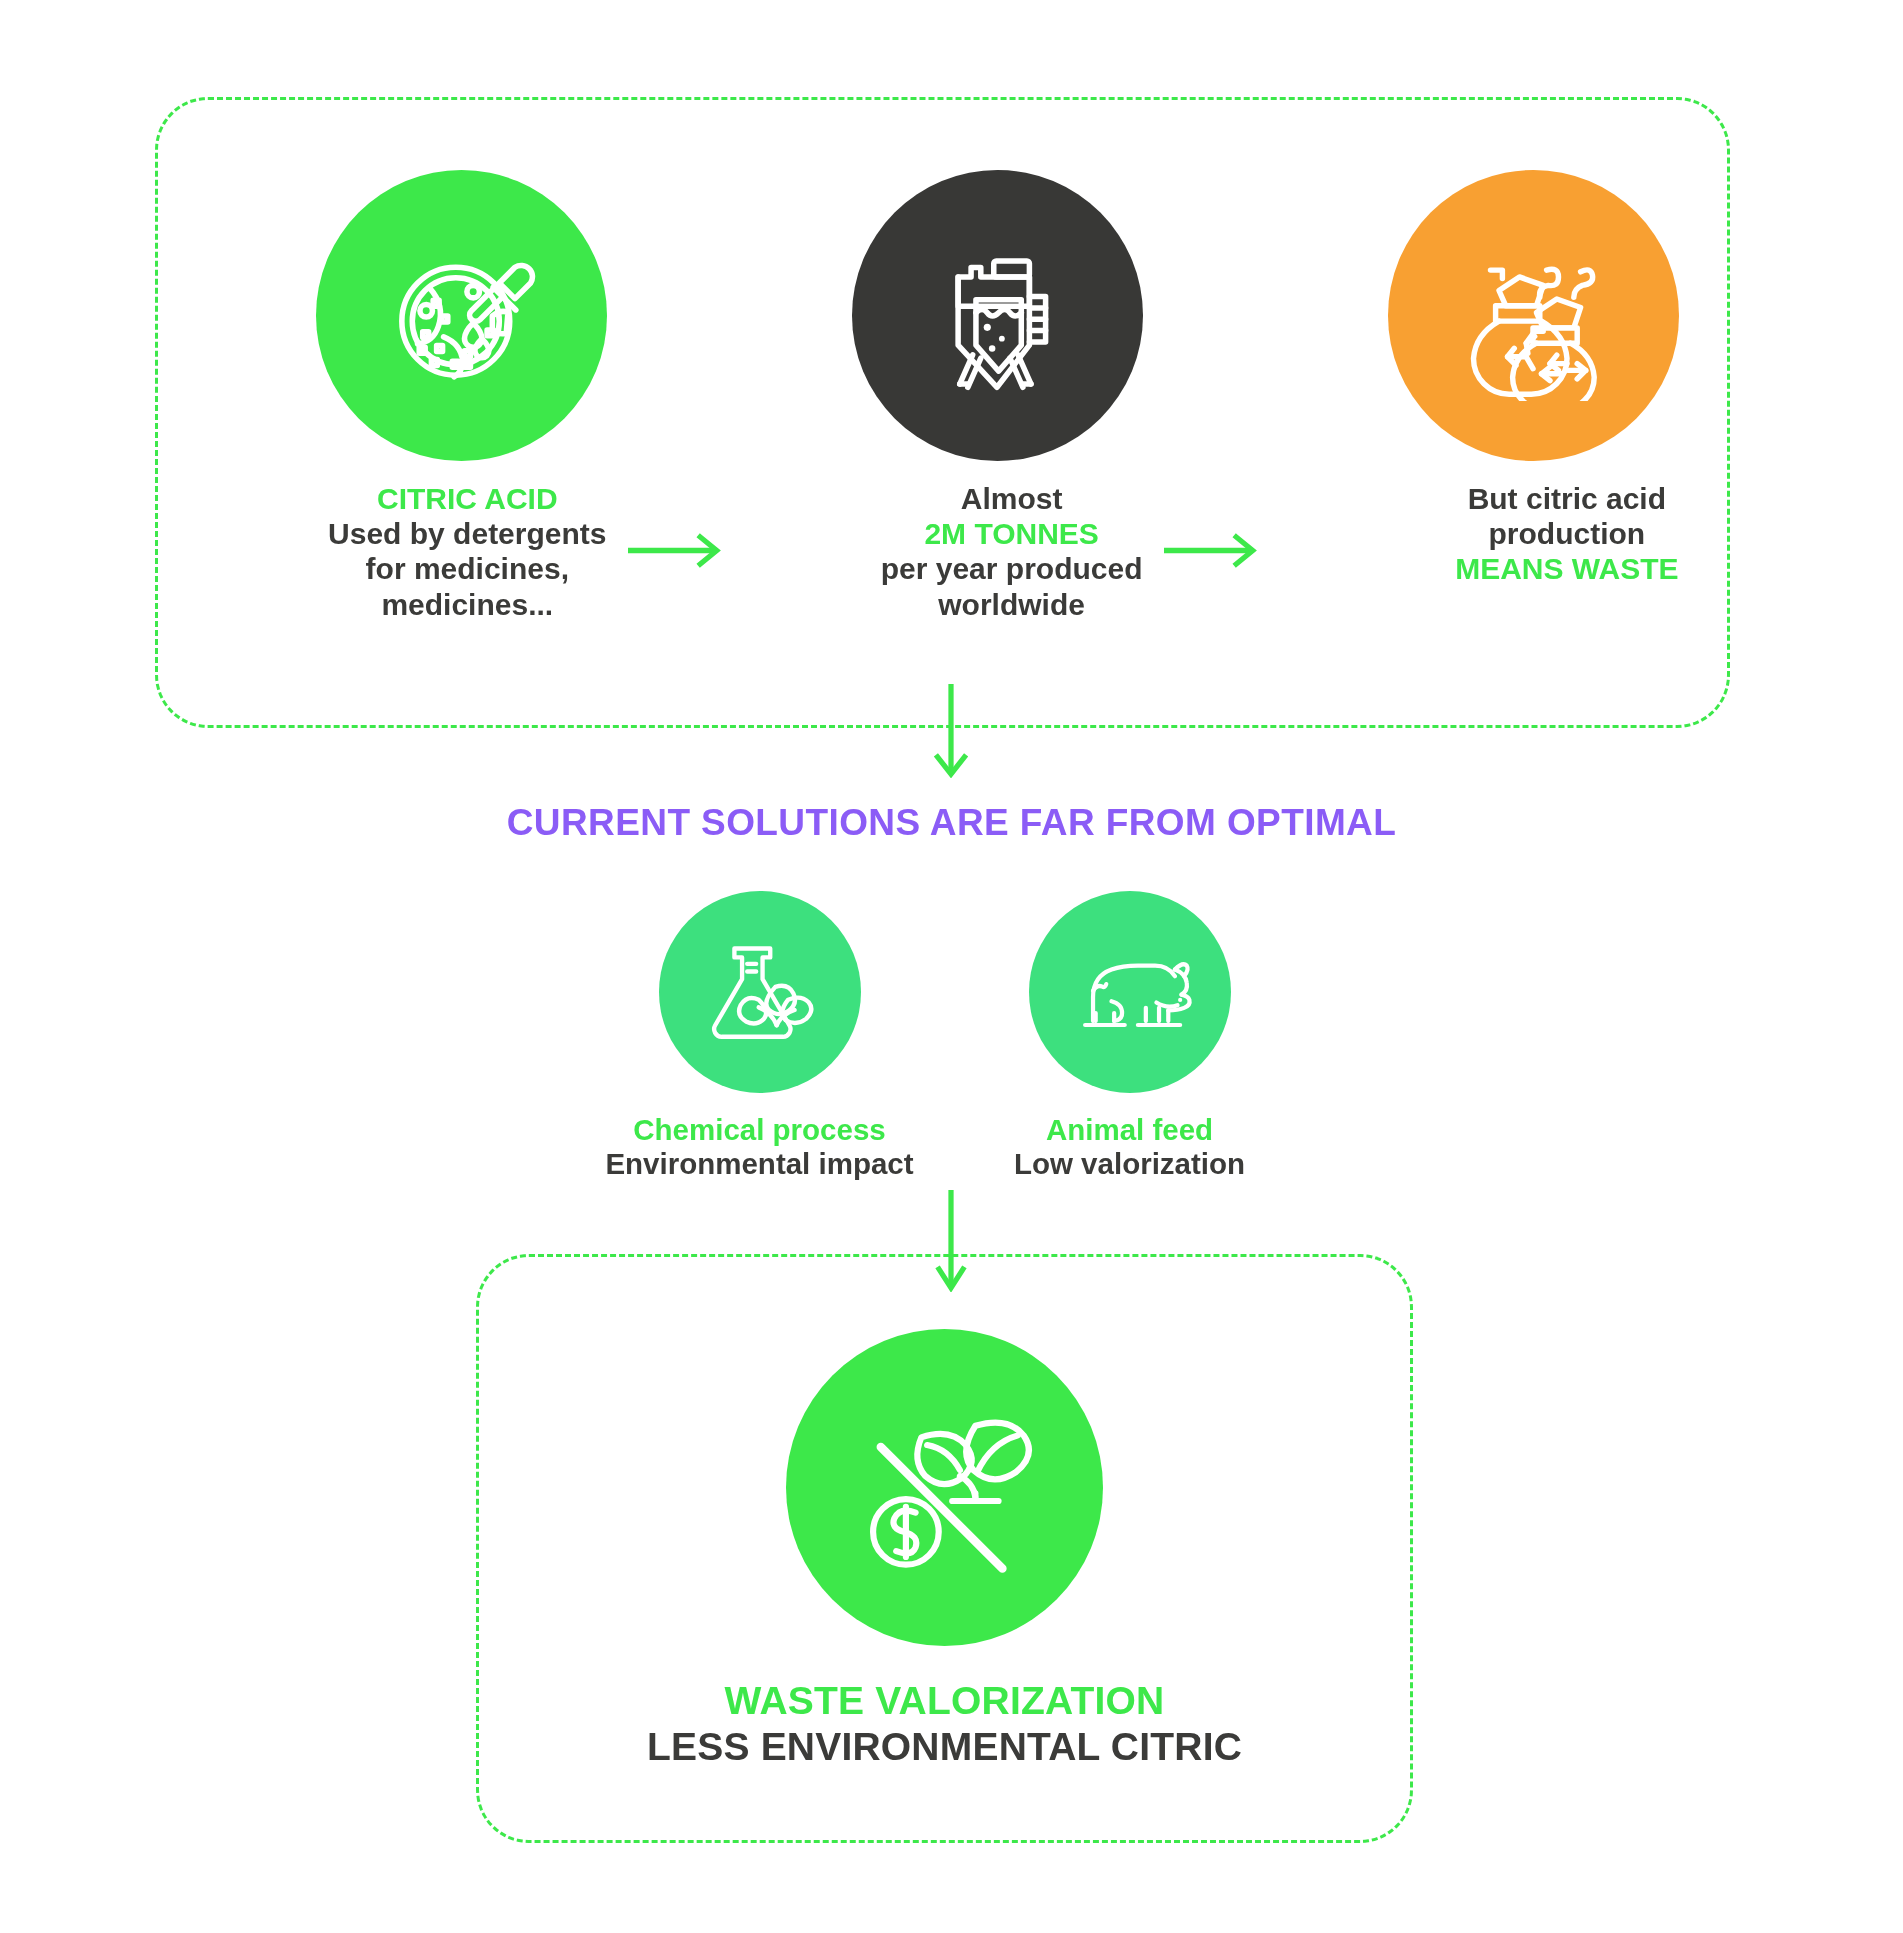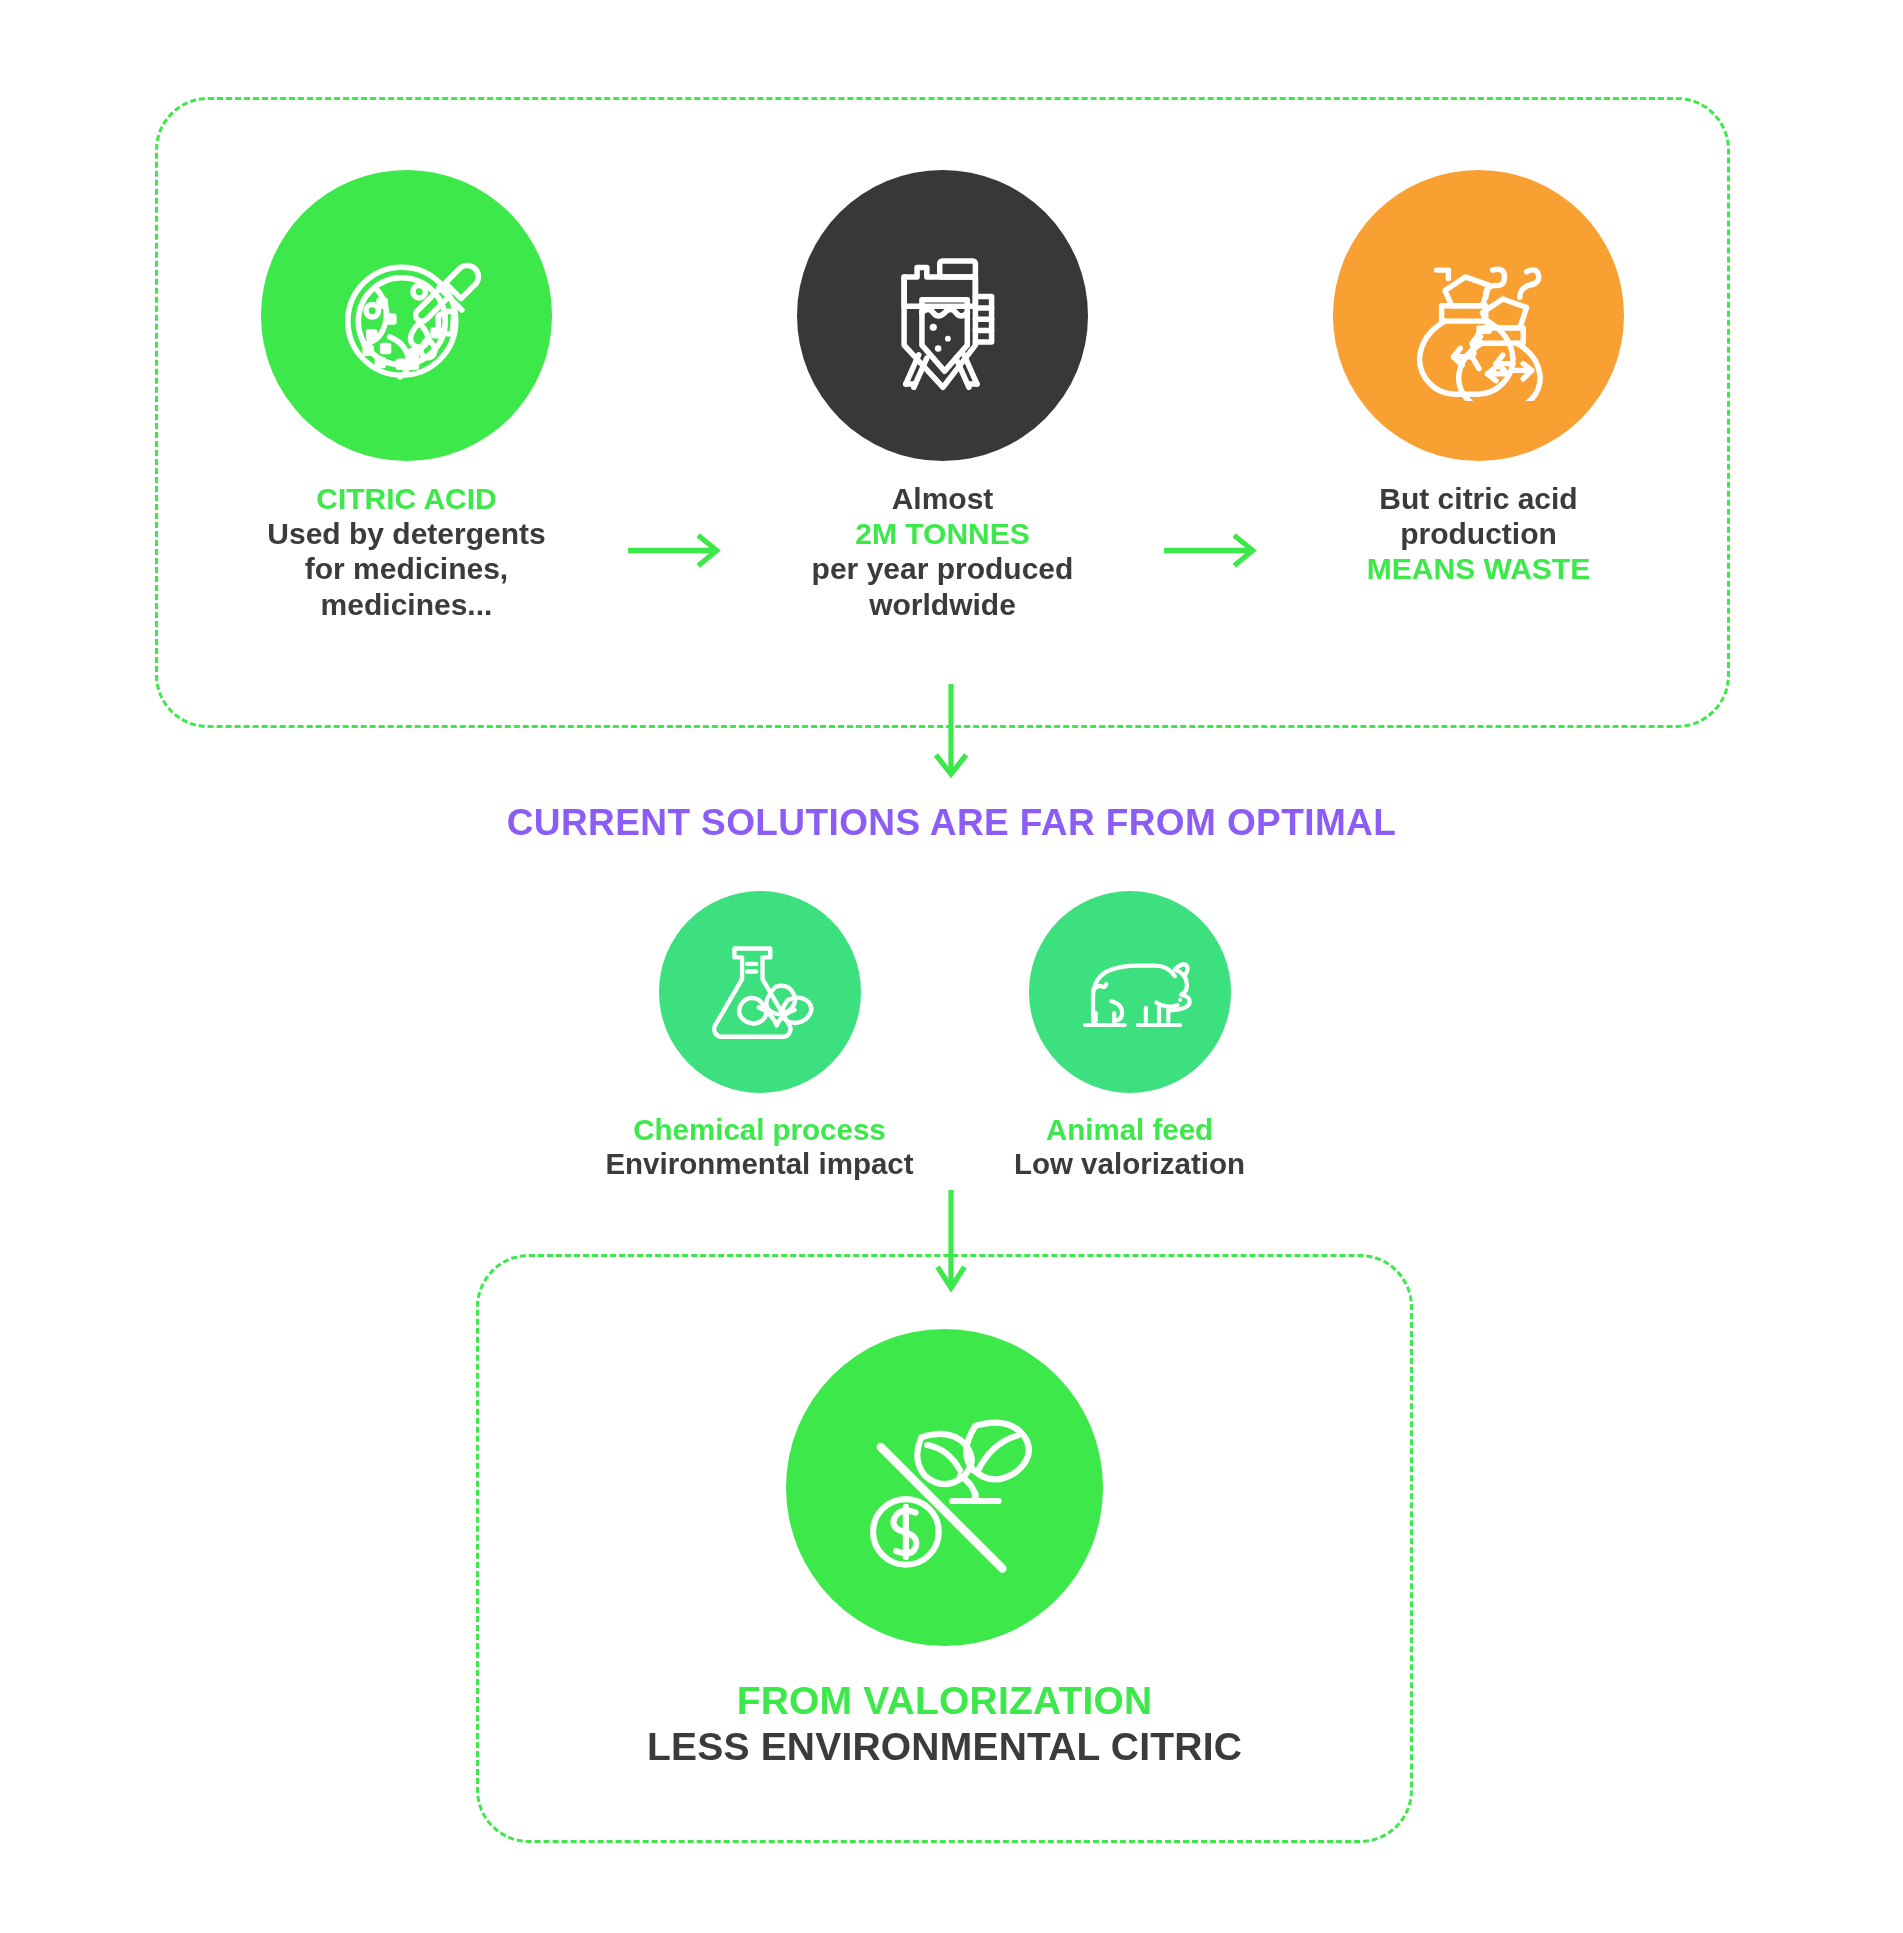--- a/index.html
+++ b/index.html
@@ -77,21 +77,21 @@
   }
   .caption .accent { color: #3DE84A; }
   .cap-line { display: block; white-space: nowrap; }
 
   
   #top-row {
     left: 155px;
     top: 170px;
     width: 1575px;
   }
-  #top-row .node { width: 400px; }
+  #top-row .node { width: 400px; align-items: flex-end; }
   #top-row .circle { width: 291px; height: 291px; }
   #top-row .caption { font-size: 30px; }
 
   .h-arrow {
     width: 136px;
     flex: none;
     margin-top: 363px;
     display: flex;
     align-items: center;
     justify-content: center;
@@ -356,19 +356,19 @@
           <path d="M66 55 v-2"></path>
           <path d="M54 57 h24"></path>
           <circle cx="30" cy="73" r="17"></circle>
           <path d="M35 63 q-8 -3 -11 3 q-2 5 5 7 q8 2 6 8 q-2 5 -10 2"></path>
           <path d="M30 60 v26"></path>
           <path d="M17 29 L80 92" stroke-width="4.4"></path>
         </svg>
       </span>
     </div>
     <div class="caption">
-      <span class="cap-line accent">FROM VALORIZATION</span>
+      <span class="cap-line accent">WASTE VALORIZATION</span>
       <span class="cap-line">LESS ENVIRONMENTAL CITRIC</span>
     </div>
   </div>
 
 </div>
 
 
 </body></html>

